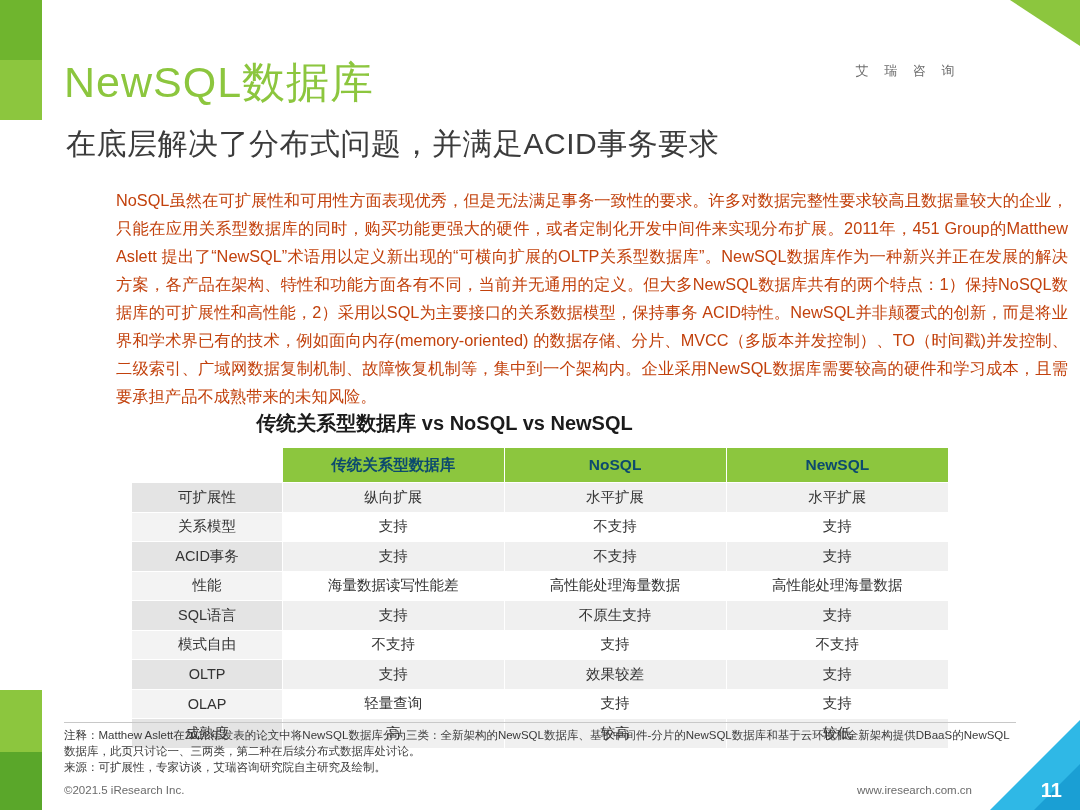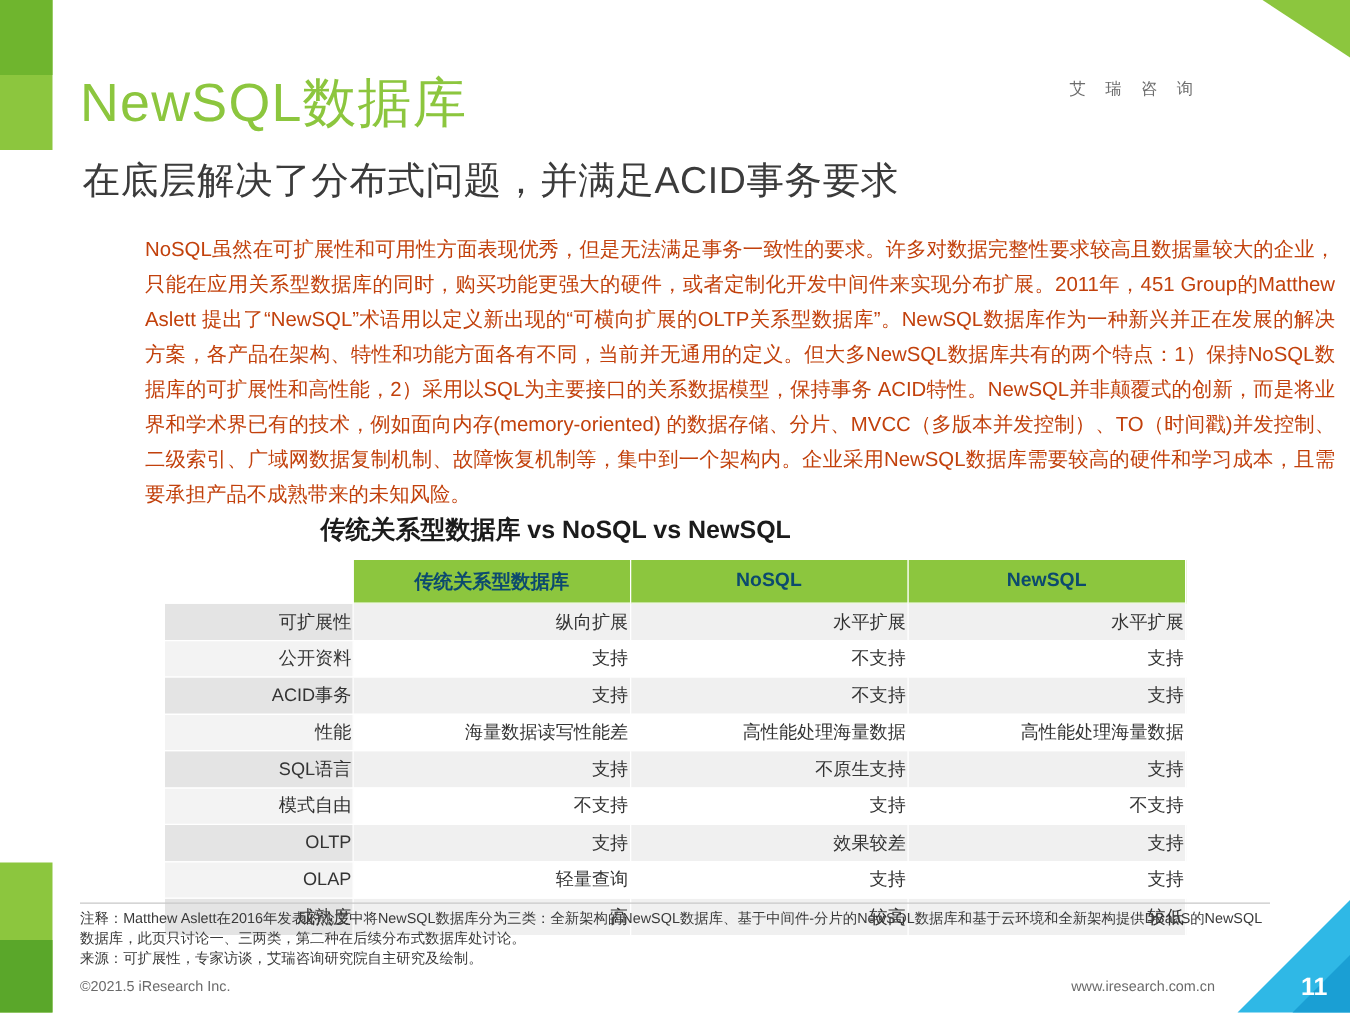--- a/index.html
+++ b/index.html
@@ -162,21 +162,21 @@
     font-weight: bold;
     height: 32px;
     border: 1px solid #ffffff;
   }
   table.cmp th.blank {
     background: #ffffff;
     border: none;
   }
   table.cmp td {
     height: 26.5px;
-    text-align: right;
+    text-align: center;
     color: #333;
     border: 1px solid #ffffff;
   }
   table.cmp tr.odd td { background: #f0f0f0; }
   table.cmp tr.even td { background: #ffffff; }
   table.cmp tr.odd td.lbl { background: #e4e4e4; }
   table.cmp tr.even td.lbl { background: #f3f3f3; }
   table.cmp td.lbl { width: 150px; }
   table.cmp td.col { width: 222px; }
   table.cmp tbody tr td {
@@ -259,21 +259,21 @@
       </tr>
     </thead>
     <tbody>
       <tr class="odd">
         <td class="lbl">可扩展性</td>
         <td class="col">纵向扩展</td>
         <td class="col">水平扩展</td>
         <td class="col">水平扩展</td>
       </tr>
       <tr class="even">
-        <td class="lbl">公开资料</td>
+        <td class="lbl">关系模型</td>
         <td class="col">支持</td>
         <td class="col">不支持</td>
         <td class="col">支持</td>
       </tr>
       <tr class="odd">
         <td class="lbl">ACID事务</td>
         <td class="col">支持</td>
         <td class="col">不支持</td>
         <td class="col">支持</td>
       </tr>

